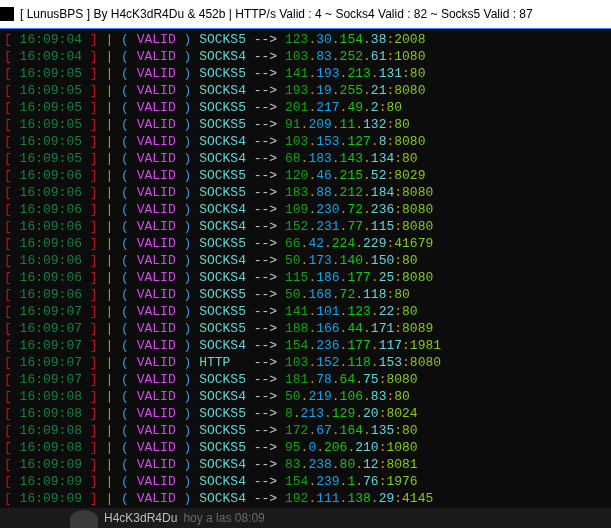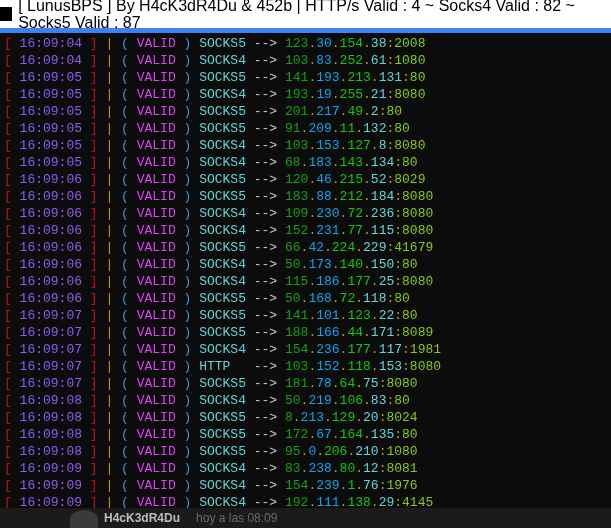--- a/index.html
+++ b/index.html
@@ -10,43 +10,43 @@
     font-size: 13px;
     line-height: 17px;
     overflow: hidden;
     width: 611px;
     height: 528px;
   }
   .titlebar {
     background: #ffffff;
     color: #000000;
     font-family: "Segoe UI", sans-serif;
-    font-size: 16px;
+    font-size: 12px;
     padding: 4px 0;
     height: 20px;
     display: flex;
     align-items: center;
-    border-bottom: 5px solid #3b82f6;
+    border-bottom: 1px solid #3b82f6;
   }
   .titlebar .icon {
     width: 14px;
     height: 14px;
     background: #000;
     margin-right: 6px;
     display: inline-block;
   }
   .terminal {
     background: #0c0c0c;
     padding: 2px 0 0 4px;
   }
   .row {
     white-space: pre;
   }
   .br1 { color: #c50f1f; }      
-  .time { color: #8b5cf6; }     
+  .time { color: #15803d; }     
   .pipe { color: #c19c00; }     
   .paren { color: #3a96dd; }    
   .valid { color: #d946ef; }    
   .proto { color: #61d6d6; }    
   .arrow { color: #cccccc; }    
   .oct1 { color: #13a10e; }     
   .dot  { color: #c19c00; }     
   .oct2 { color: #0ea5e9; }     
   .oct3 { color: #16c60c; }     
   .oct4 { color: #61d6d6; }     
@@ -69,23 +69,23 @@
     position: absolute;
     left: 70px;
     bottom: 0;
     width: 28px;
     height: 18px;
     background: #3a3a3a;
     border-radius: 50% 50% 0 0;
   }
   .bottombar .uname {
     color: #bdbdbd;
-    font-weight: 700;
+    font-weight: 400;
     margin-left: 14px;
-    margin-right: 16px;
+    margin-right: 6px;
   }
 </style>
 </head>
 <body>
 
 <div class="titlebar">
   <span class="icon"></span>
   <span>[ LunusBPS ] By H4cK3dR4Du &amp; 452b | HTTP/s Valid : 4 ~ Socks4 Valid : 82 ~ Socks5 Valid : 87</span>
 </div>
 

